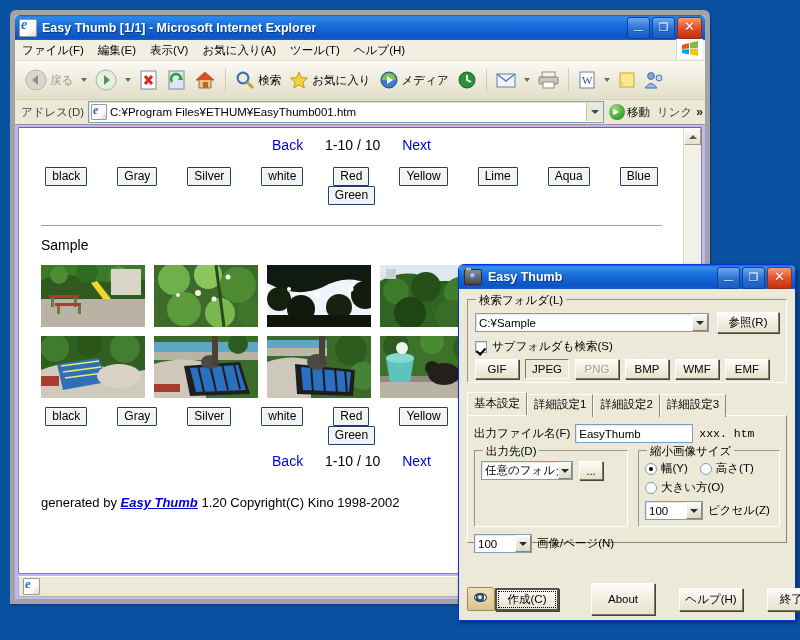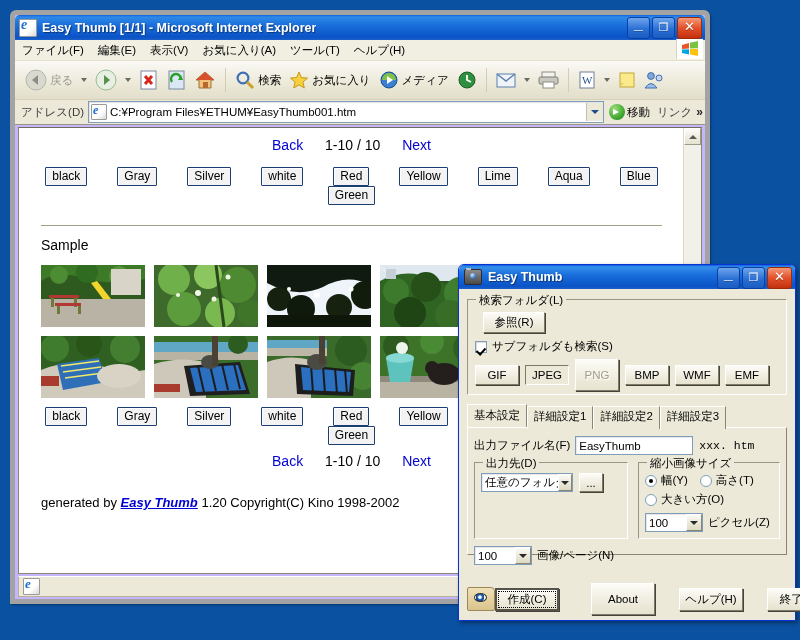--- a/index.html
+++ b/index.html
@@ -643,30 +643,36 @@
           <i>✕</i>
         </div>
     </div>
   </div>
 
   <div class="et-body">
 
     <div class="gbox search-group">
       <div class="gt">検索フォルダ(L)</div>
       <div class="row">
+        <div class="combo" style="flex:1">
+          <span class="cv">C:¥Sample</span>
+          <span class="cb">
+              <span class="tri"></span>
+            </span>
+        </div>
         <div class="btn" style="width:62px;height:21px;margin-left:8px">参照(R)</div>
       </div>
       <div class="row" style="margin-top:6px">
         <span class="chk on"></span>
         <span class="lbl" style="margin-left:5px">サブフォルダも検索(S)</span>
       </div>
       <div class="row" style="margin-top:5px;gap:6px" id="format-row">
           <div class="btn" style="width: 44px; height: 20px;">GIF</div>
           <div class="btn sunken" style="width: 44px; height: 20px;">JPEG</div>
-          <div class="btn dis" style="width: 44px; height: 32px;">PNG</div>
+          <div class="btn dis" style="width: 44px; height: 20px;">PNG</div>
           <div class="btn" style="width: 44px; height: 20px;">BMP</div>
           <div class="btn" style="width: 44px; height: 20px;">WMF</div>
           <div class="btn" style="width: 44px; height: 20px;">EMF</div>
         </div>
     </div>
 
     <div class="tabs" id="tabs-row">
         <div class="tab active">基本設定</div>
         <div class="tab">詳細設定1</div>
         <div class="tab">詳細設定2</div>

